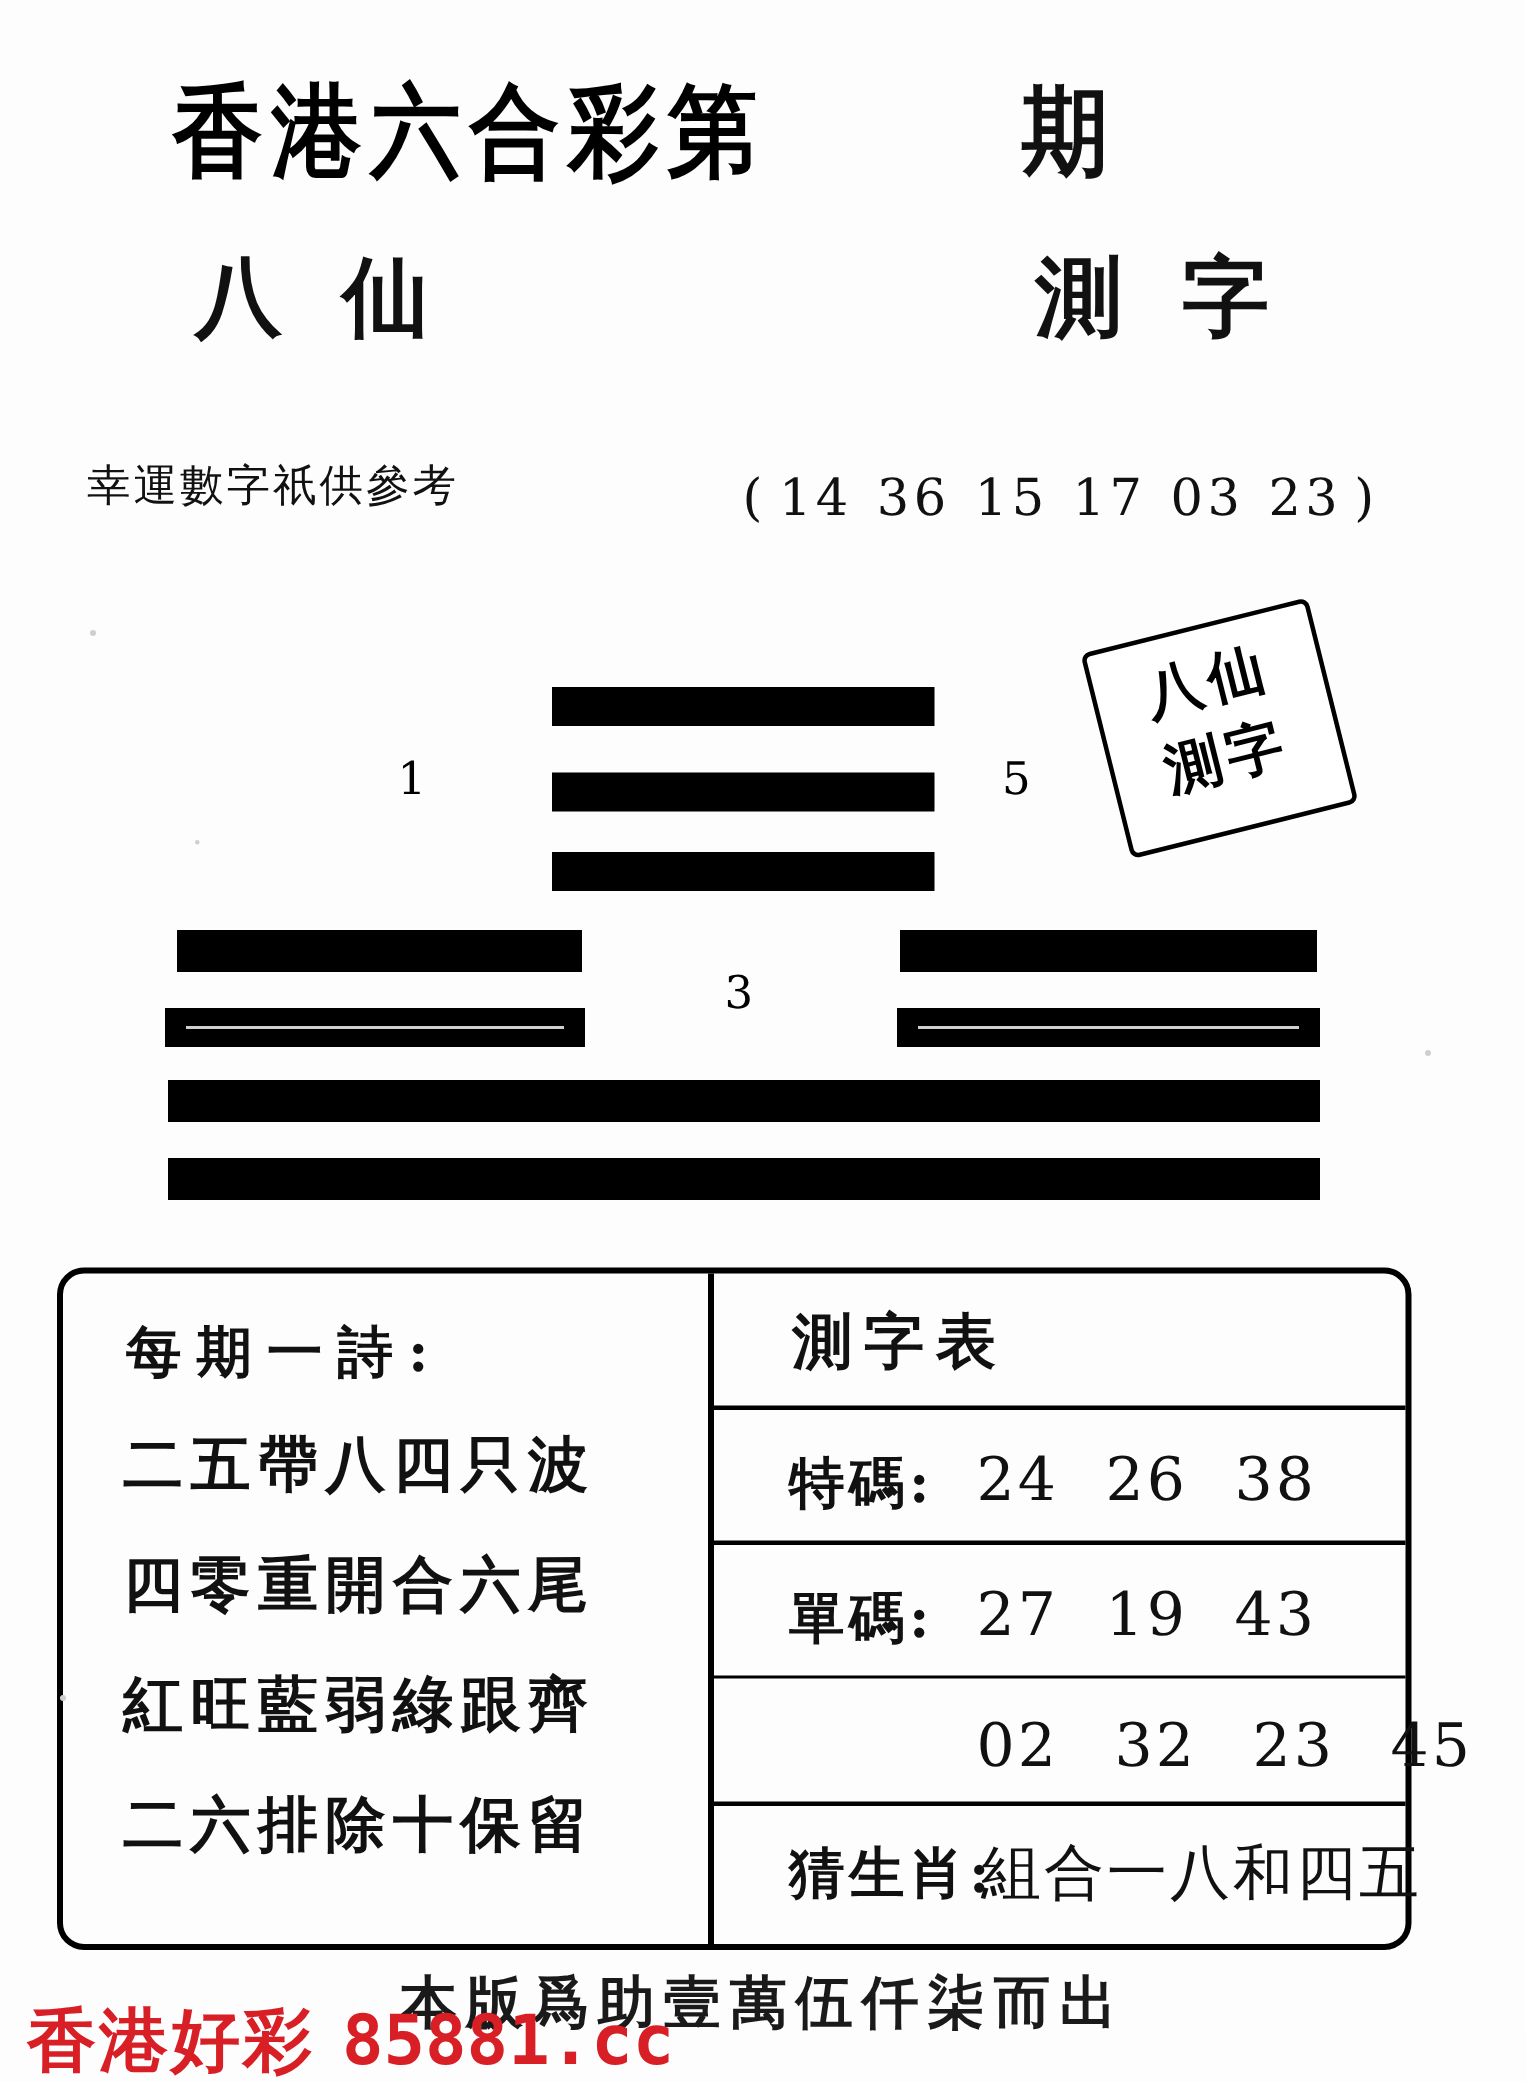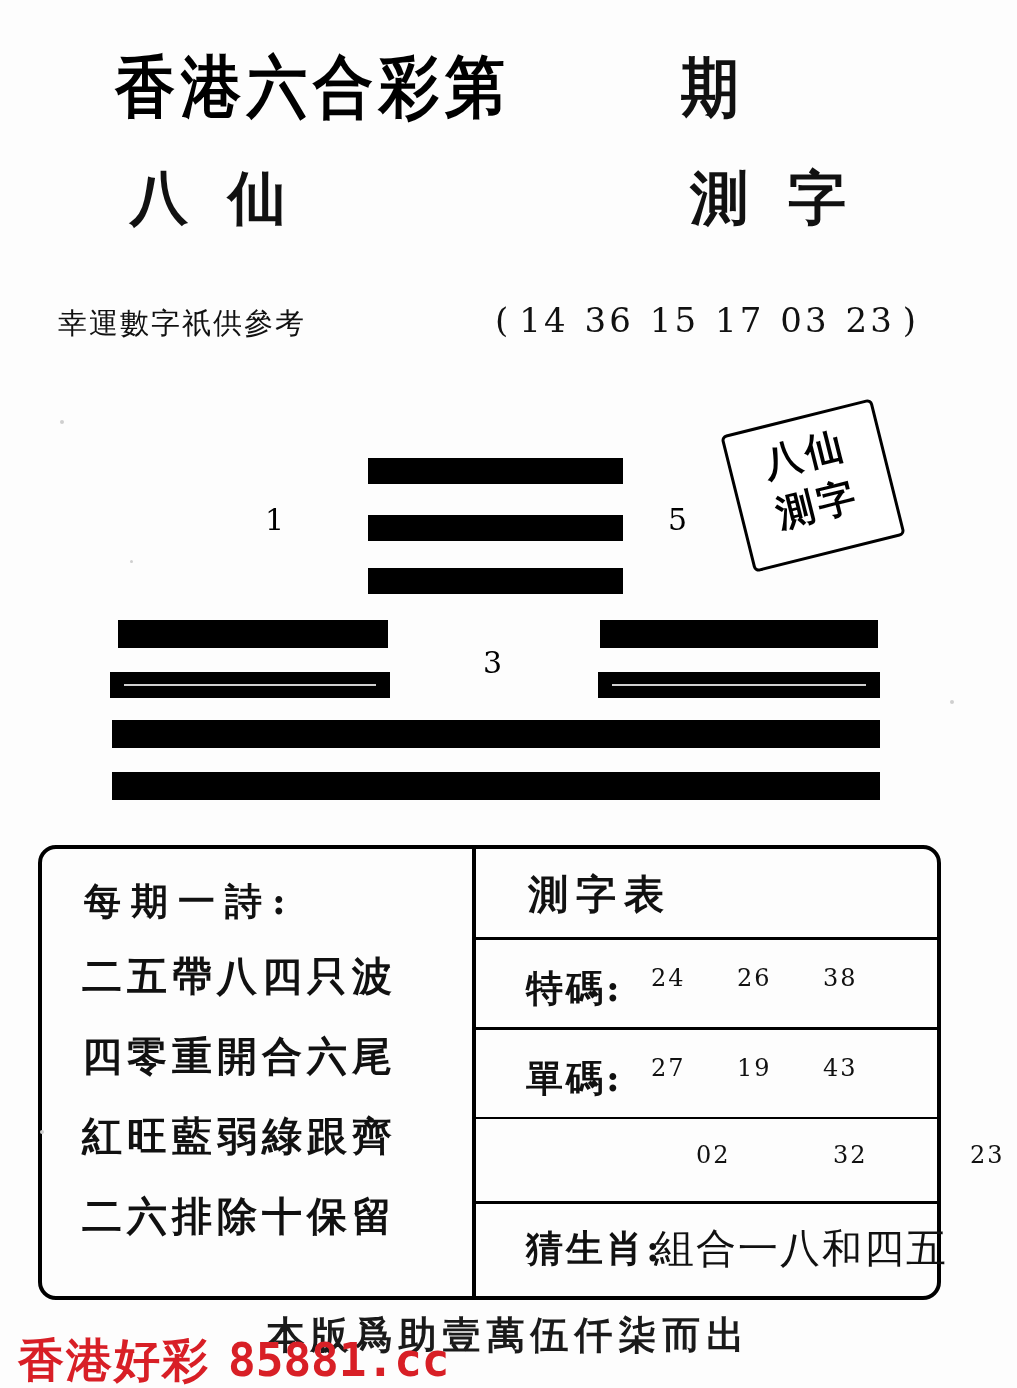--- a/index.html
+++ b/index.html
@@ -84,21 +84,21 @@
     position: absolute;
     left: 58px;
     top: 4px;
     font-family: Liberation Serif, serif;
     font-size: 29px;
     letter-spacing: 2px;
   }
   .lucky-nums {
     position: absolute;
     left: 495px;
-    top: 0px;
+    top: 12px;
     font-family: "DejaVu Serif", serif;
     font-size: 34px;
     letter-spacing: 3px;
     white-space: nowrap;
   }
   .lucky-nums .num { margin: 0 8px; }
 
   
   .bars {
     position: absolute;
@@ -236,30 +236,30 @@
     left: 50px;
     font-family: "DejaVu Serif", serif;
     font-weight: bold;
     font-size: 37px;
     letter-spacing: 3px;
   }
   .rrow-vals {
     position: absolute;
     left: 175px;
     font-family: "DejaVu Serif", serif;
-    font-size: 24px;
+    font-size: 40px;
     letter-spacing: 2px;
     white-space: nowrap;
   }
   .rrow-vals .n { display: inline-block; min-width: 86px; }
   .r1 { top: 115px; }
   .r2 { top: 205px; }
   .r3 { top: 292px; left: 175px; }
   .r4 { top: 375px; }
-  .rrow-vals.r3 .n { min-width: 92px; margin-left: 45px; }
+  .rrow-vals.r3 .n { min-width: 92px; }
   .zodiac-val {
     position: absolute;
     left: 178px;
     top: 372px;
     font-family: "DejaVu Serif", serif;
     font-weight: normal;
     font-size: 40px;
     letter-spacing: 2px;
     white-space: nowrap;
   }

